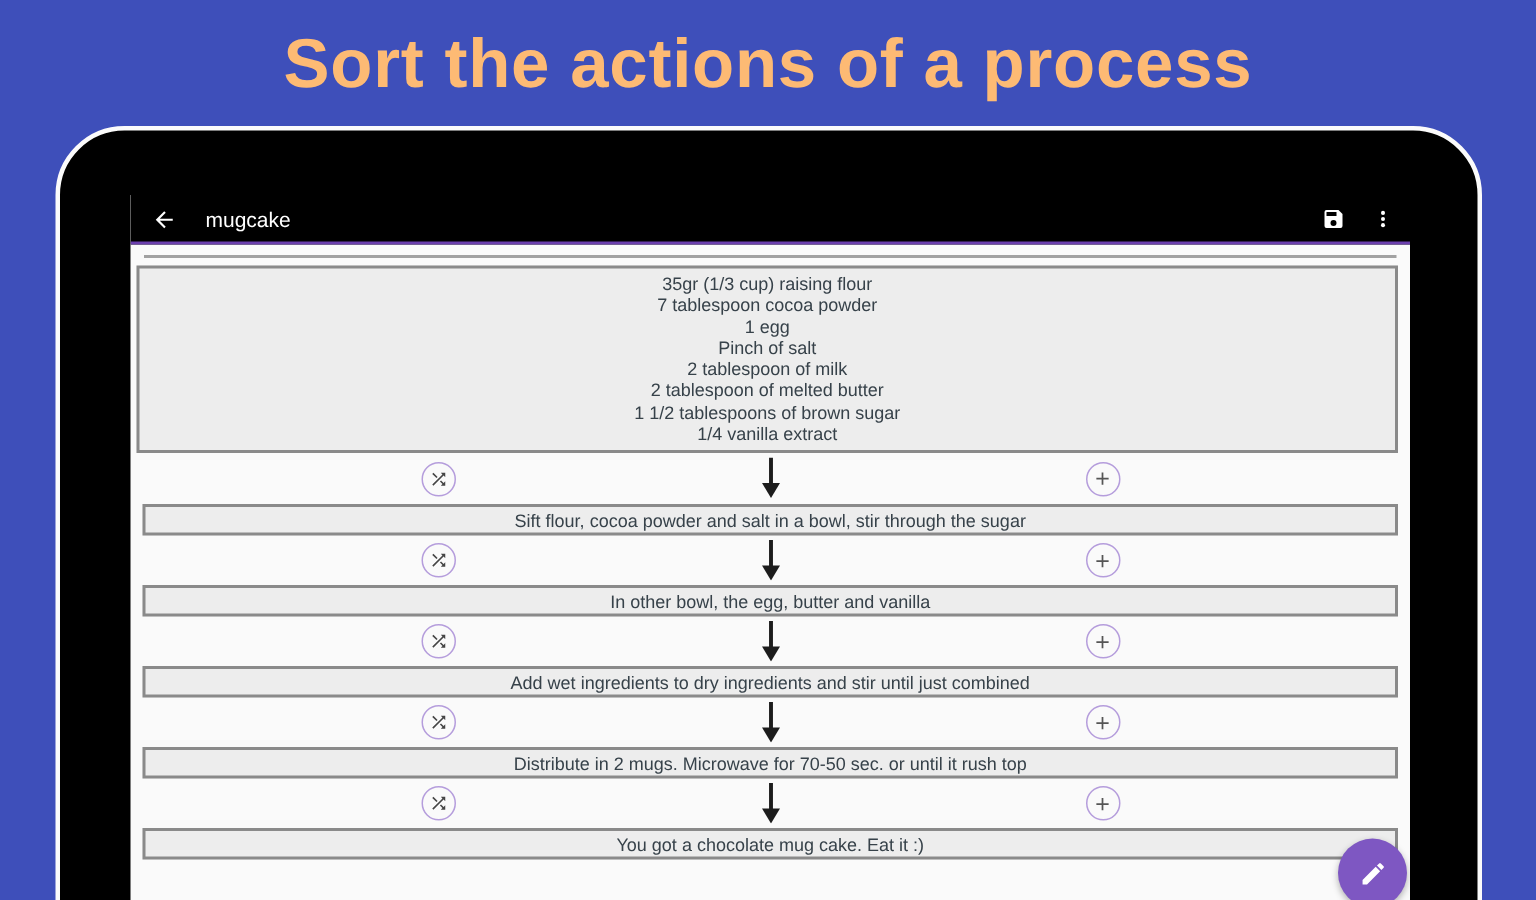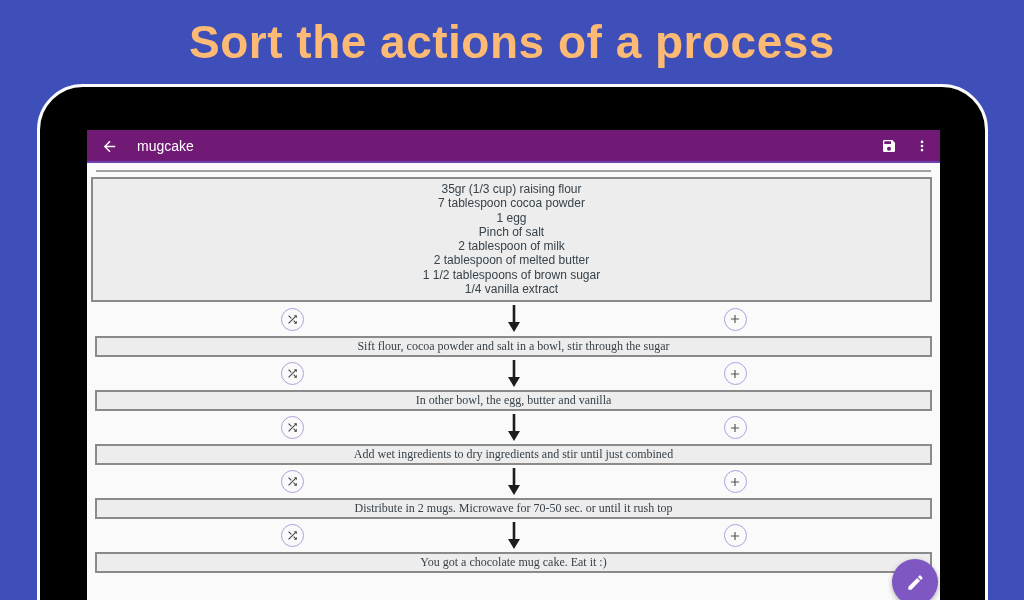--- a/index.html
+++ b/index.html
@@ -10,21 +10,21 @@
   .banner { height:84px; display:flex; align-items:center; justify-content:center; }
   .banner h1 { color:#fdba74; font-size:46px; font-weight:700; letter-spacing:0.5px; }
 
   
   .tablet { position:absolute; left:37px; top:84px; width:951px; height:560px;
             background:#000; border:3px solid #fbfbfb; border-radius:46px 46px 0 0; }
   .screen { position:absolute; left:47px; top:43px; width:853px; height:520px;
             background:#fafafa; overflow:hidden; }
 
   
-  .toolbar { height:33px; background:#701a75; border-bottom:2px solid #6b3fae;
+  .toolbar { height:33px; background:#000000; border-bottom:2px solid #6b3fae;
              display:flex; align-items:center; position:relative; }
   .tb-back { position:absolute; left:14px; top:8px; width:17px; height:17px; cursor:pointer; }
   .tb-title { position:absolute; left:50px; color:#ffffff; font-size:14px; font-weight:500; }
   .tb-save { position:absolute; left:794px; top:8px; width:16px; height:16px; cursor:pointer; }
   .tb-menu { position:absolute; left:828px; top:8px; width:14px; height:16px; cursor:pointer; }
 
   
   .recipe-title { margin-top:9px; text-align:center; font-size:11px; color:#8d8d8d; }
   .divider { margin:7px 9px 0 9px; height:2px; background:#a2a2a2; }
 
@@ -38,21 +38,21 @@
   .icon-row.first { height:34px; }
   .circle-btn { position:absolute; top:50%; width:23px; height:23px; margin-top:-11.5px;
                 border:1.5px solid #b59ddc; border-radius:50%;
                 display:flex; align-items:center; justify-content:center; cursor:pointer;
                 background:transparent; }
   .circle-btn.swap { left:193.5px; }
   .circle-btn.plus { left:636.5px; }
   .arrow-wrap { position:absolute; left:420px; top:3px; }
 
   .step-box { margin:0 8px; height:21px; background:#ededed; border:2px solid #8a8a8a;
-              display:flex; align-items:center; justify-content:center; cursor:pointer;font-family:Liberation Serif, serif; }
+              display:flex; align-items:center; justify-content:center; cursor:pointer; }
   .step-box span { font-size:12px; color:#37424a; }
 
   
   .fab { position:absolute; left:805px; top:429px; width:46px; height:46px; border:none;
          border-radius:50%; background:#7e57c2; display:flex; align-items:center;
          justify-content:center; cursor:pointer; box-shadow:0 2px 5px rgba(0,0,0,0.3); }
 </style>
 </head>
 <body>
 

